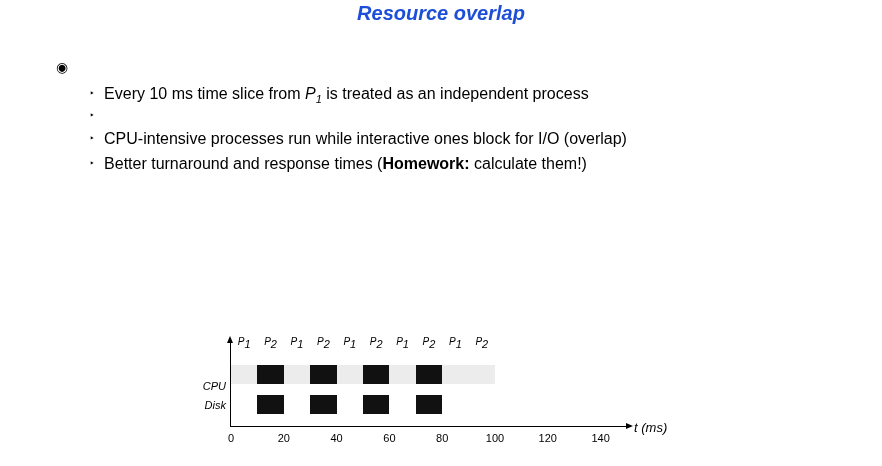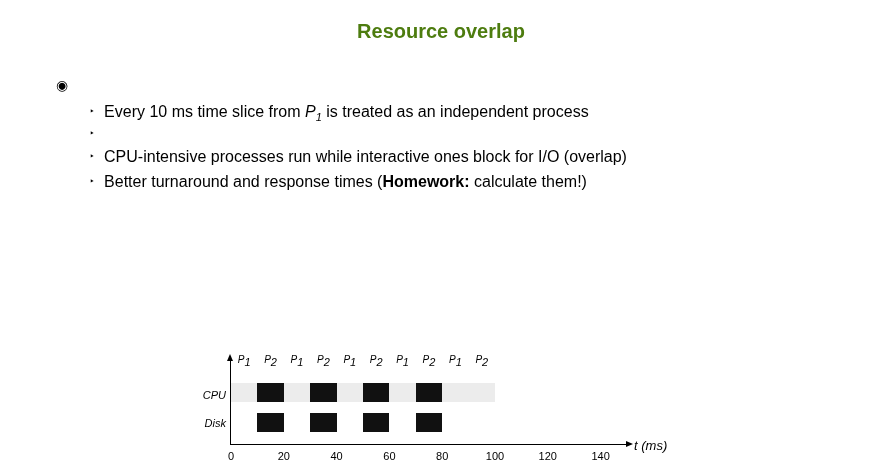--- a/index.html
+++ b/index.html
@@ -26,23 +26,24 @@
     font-weight: 400;
     letter-spacing: 0px;
     margin-top: 26px;
     color: #000;
     font-family: "DejaVu Sans", sans-serif;
   }
   .subtitle {
     text-align: center;
     font-size: 20px;
     font-weight: bold;
-    color: #4d7c0f;
-    margin-top: 20px;
+    color: #1d4ed8;
+    margin-top: 2px;
     font-family: "Liberation Sans", sans-serif;
+    font-style: italic;
   }
   .bullets {
     margin-top: 36px;
     padding-left: 56px;
   }
   .bullet-l1 {
     display: flex;
     align-items: baseline;
     font-size: 18px;
     color: #000;
@@ -128,21 +129,21 @@
   }
   .row-label {
     position: absolute;
     font-size: 11px;
     font-style: italic;
     text-align: right;
     width: 40px;
     left: 0px;
     color: #000;
   }
-  .row-label.cpu { top: 35px; }
+  .row-label.cpu { top: 44px; }
   .row-label.disk { top: 63px; }
   .track {
     position: absolute;
     left: 45px;
     height: 19px;
   }
   .track.cpu { top: 29px; }
   .track.disk { top: 59px; }
   .cell {
     position: absolute;

